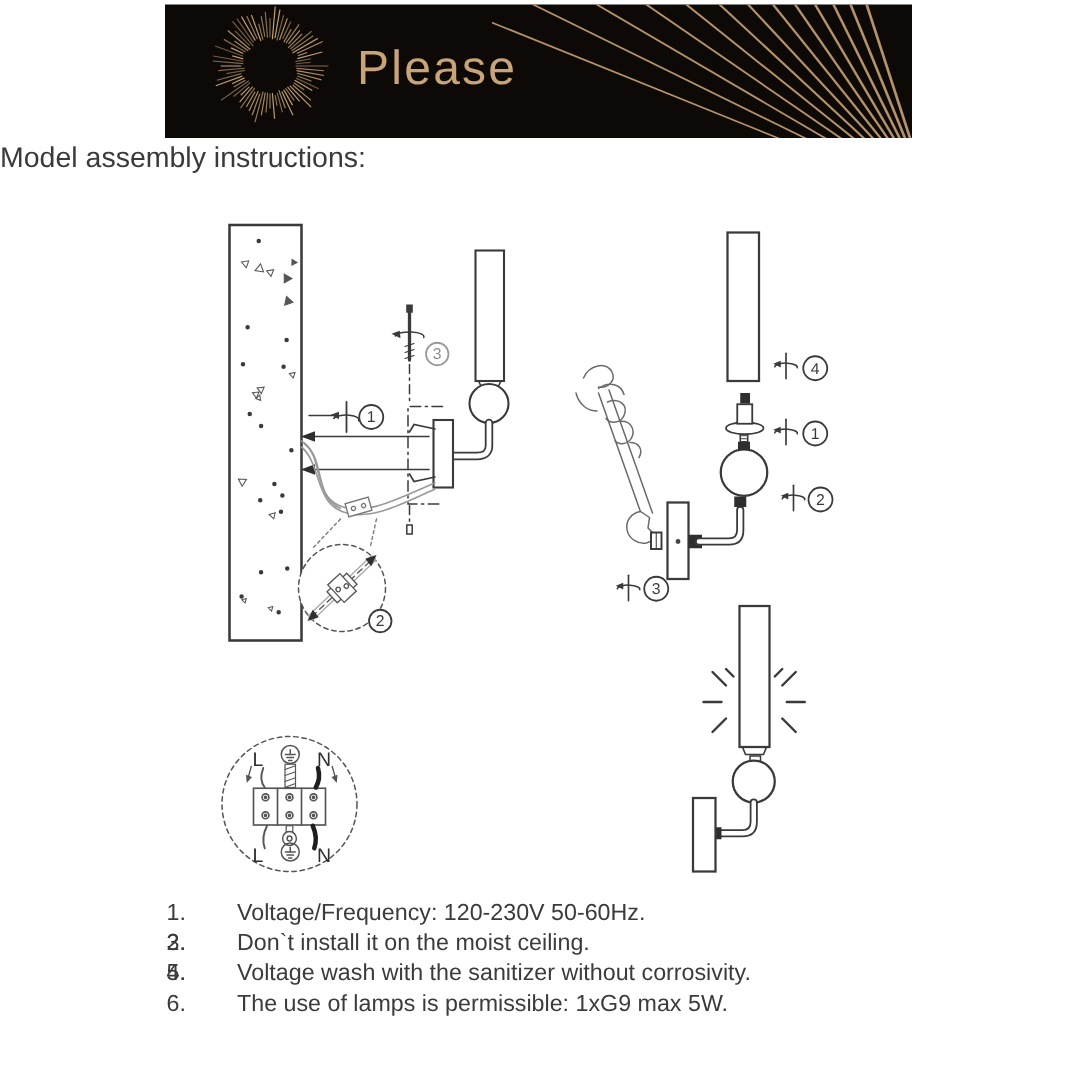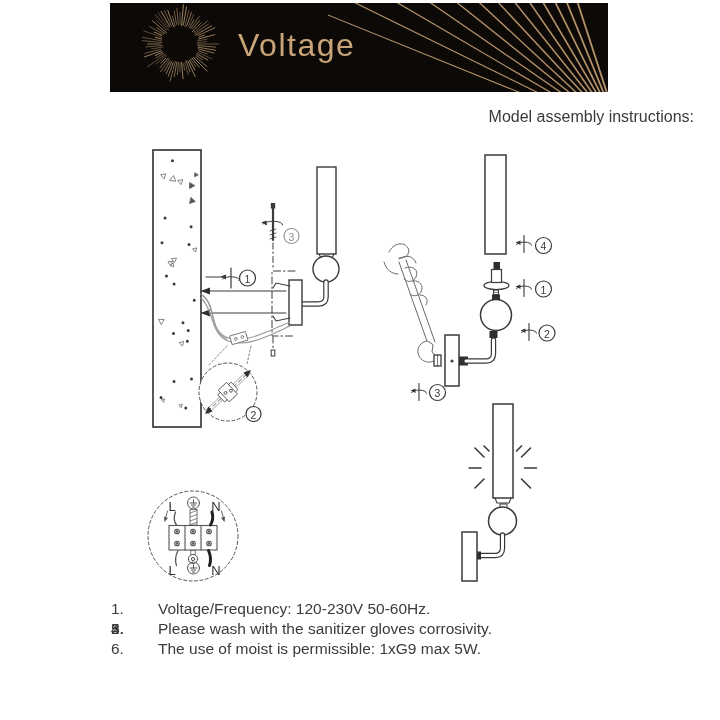--- a/index.html
+++ b/index.html
@@ -4,22 +4,22 @@
 <style>
   html,body{margin:0;padding:0;}
   body{width:720px;height:720px;background:#ffffff;overflow:hidden;position:relative;
        font-family:"Liberation Sans",sans-serif;}
   .banner{position:absolute;left:110px;top:3px;width:498px;height:89px;
           background:#0c0907;overflow:hidden;}
   .logo-svg{position:absolute;left:27px;top:-1px;width:86px;height:86px;}
   .brand-name{position:absolute;left:128px;top:22px;font-size:32px;line-height:40px;
               color:#c8a478;letter-spacing:1.5px;font-weight:normal;}
   .corner-rays{position:absolute;right:0;top:0;width:280px;height:89px;}
-  .title{position:absolute;top:96px;left:0;width:694px;text-align:right;
-         font-size:16px;line-height:20.5px;color:#3a3a3a;margin-top:11px;}
+  .title{position:absolute;top:96px;left:0;width:694px;text-align:left;
+         font-size:19px;line-height:20.5px;color:#3a3a3a;}
   .diagram{position:absolute;left:0;top:0;width:720px;height:720px;}
   .notes{position:absolute;left:0;top:599px;width:720px;font-size:15.5px;
          line-height:20.2px;color:#3b3b3b;}
   .note{position:relative;padding-left:158px;}
   .note .num{position:absolute;left:111px;}
   svg text{dominant-baseline:central;text-anchor:middle;
            font-family:"Liberation Sans",sans-serif;}
   .lbl{font-size:10.5px;fill:#3a3a3a;}
   .lbl-gray{font-size:10.5px;fill:#8c8c8c;}
   .wr-lbl{font-size:13px;fill:#2e2e2e;}
@@ -97,21 +97,21 @@
         <line x1="56.488716242460434" y1="30.681623175896455" x2="70.67031073129228" y2="18.7818524708119" stroke="#c8a478" stroke-width="0.8" opacity="0.6454523625529616"></line>
         <line x1="57.50484366954984" y1="31.843599122027797" x2="71.86201143319921" y2="21.790602026579066" stroke="#c8a478" stroke-width="0.8" opacity="0.7145854498793303"></line>
         <line x1="57.91809881340083" y1="33.3870316342856" x2="74.8873532038975" y2="23.58982804398511" stroke="#c8a478" stroke-width="0.8" opacity="0.9114331958868696"></line>
         <line x1="60.89626136642802" y1="33.65483627249117" x2="78.11059838450637" y2="25.627659090900124" stroke="#c8a478" stroke-width="0.8" opacity="0.840452159447806"></line>
         <line x1="61.677953580453696" y1="35.20178085970902" x2="67.7637082701742" y2="32.98674729960481" stroke="#c8a478" stroke-width="0.8" opacity="0.8809900946826628"></line>
         <line x1="61.16242693967243" y1="37.133392368925506" x2="77.90520271905581" y2="32.647179119784376" stroke="#c8a478" stroke-width="0.8" opacity="0.9490996910953426"></line>
         <line x1="59.85109414728976" y1="39.02869744737431" x2="70.47952449939805" y2="37.15461841371685" stroke="#c8a478" stroke-width="0.8" opacity="0.5401353077218567"></line>
         <line x1="60.25877556860007" y1="40.490052791409305" x2="70.08438834754132" y2="39.6304230610565" stroke="#c8a478" stroke-width="0.8" opacity="0.5047481716632601"></line>
       </g>
   </svg>
-  <span class="brand-name">Voltage</span>
+  <span class="brand-name">Please</span>
   <svg class="corner-rays" viewBox="0 0 280 89">
     <g id="corner-rays">
         <line x1="292" y1="130" x2="-143.7764116463901" y2="-46.065098905478635" stroke="#c8a274" stroke-width="1.1" opacity="0.9"></line>
         <line x1="292" y1="130" x2="-129.8320854889352" y2="-77.26237394195704" stroke="#c8a274" stroke-width="1.1583333333333334" opacity="0.9"></line>
         <line x1="292" y1="130" x2="-113.65788465084307" y2="-107.36402554010436" stroke="#c8a274" stroke-width="1.2166666666666668" opacity="0.9"></line>
         <line x1="292" y1="130" x2="-95.33930865234731" y2="-136.21093135467146" stroke="#c8a274" stroke-width="1.2750000000000001" opacity="0.9"></line>
         <line x1="292" y1="130" x2="-74.97319253802993" y2="-163.65060183566118" stroke="#c8a274" stroke-width="1.3333333333333335" opacity="0.9"></line>
         <line x1="292" y1="130" x2="-52.667194990642486" y2="-189.5379863134936" stroke="#c8a274" stroke-width="1.3916666666666668" opacity="0.9"></line>
         <line x1="292" y1="130" x2="-28.539229229374484" y2="-213.73623976100998" stroke="#c8a274" stroke-width="1.4500000000000002" opacity="0.9"></line>
         <line x1="292" y1="130" x2="-2.7168397009309615" y2="-236.11744617908573" stroke="#c8a274" stroke-width="1.5083333333333333" opacity="0.9"></line>
@@ -409,25 +409,26 @@
 <div class="notes">
   <div class="note">
     <span class="num">1.</span>
     <span class="txt">Voltage/Frequency: 120-230V 50-60Hz.</span>
   </div>
   <div class="note">
     <span class="num">2.</span>
   </div>
   <div class="note">
     <span class="num">3.</span>
+    <span class="txt">Don`t install it on the moist ceiling.</span>
   </div>
   <div class="note">
     <span class="num">4.</span>
   </div>
   <div class="note">
     <span class="num">5.</span>
-    <span class="txt">Please wash with the sanitizer gloves corrosivity.</span>
+    <span class="txt">Voltage wash with the sanitizer without corrosivity.</span>
   </div>
   <div class="note">
     <span class="num">6.</span>
-    <span class="txt">The use of moist is permissible: 1xG9 max 5W.</span>
+    <span class="txt">The use of lamps is permissible: 1xG9 max 5W.</span>
   </div>
 </div>
 
 </body></html>

